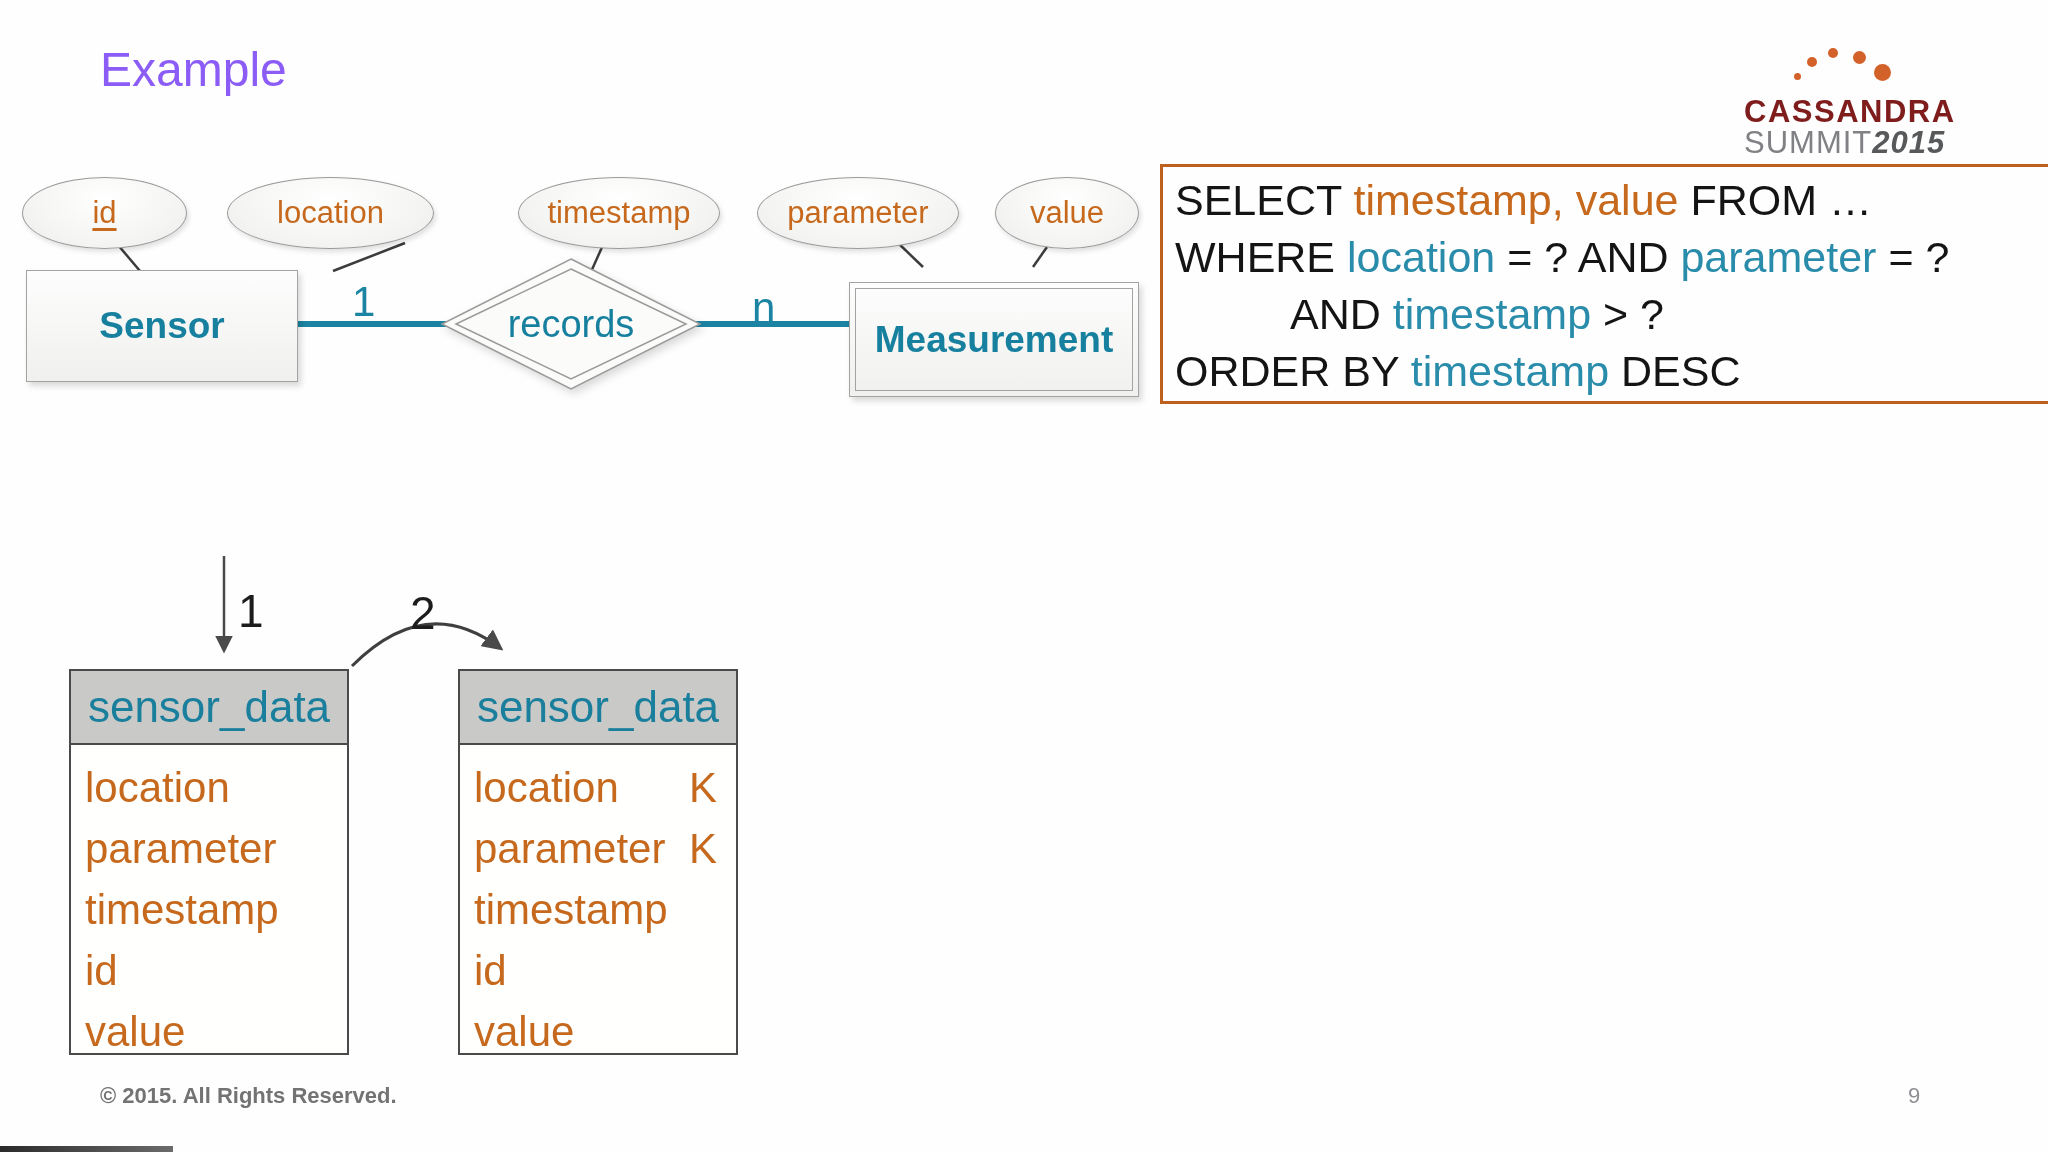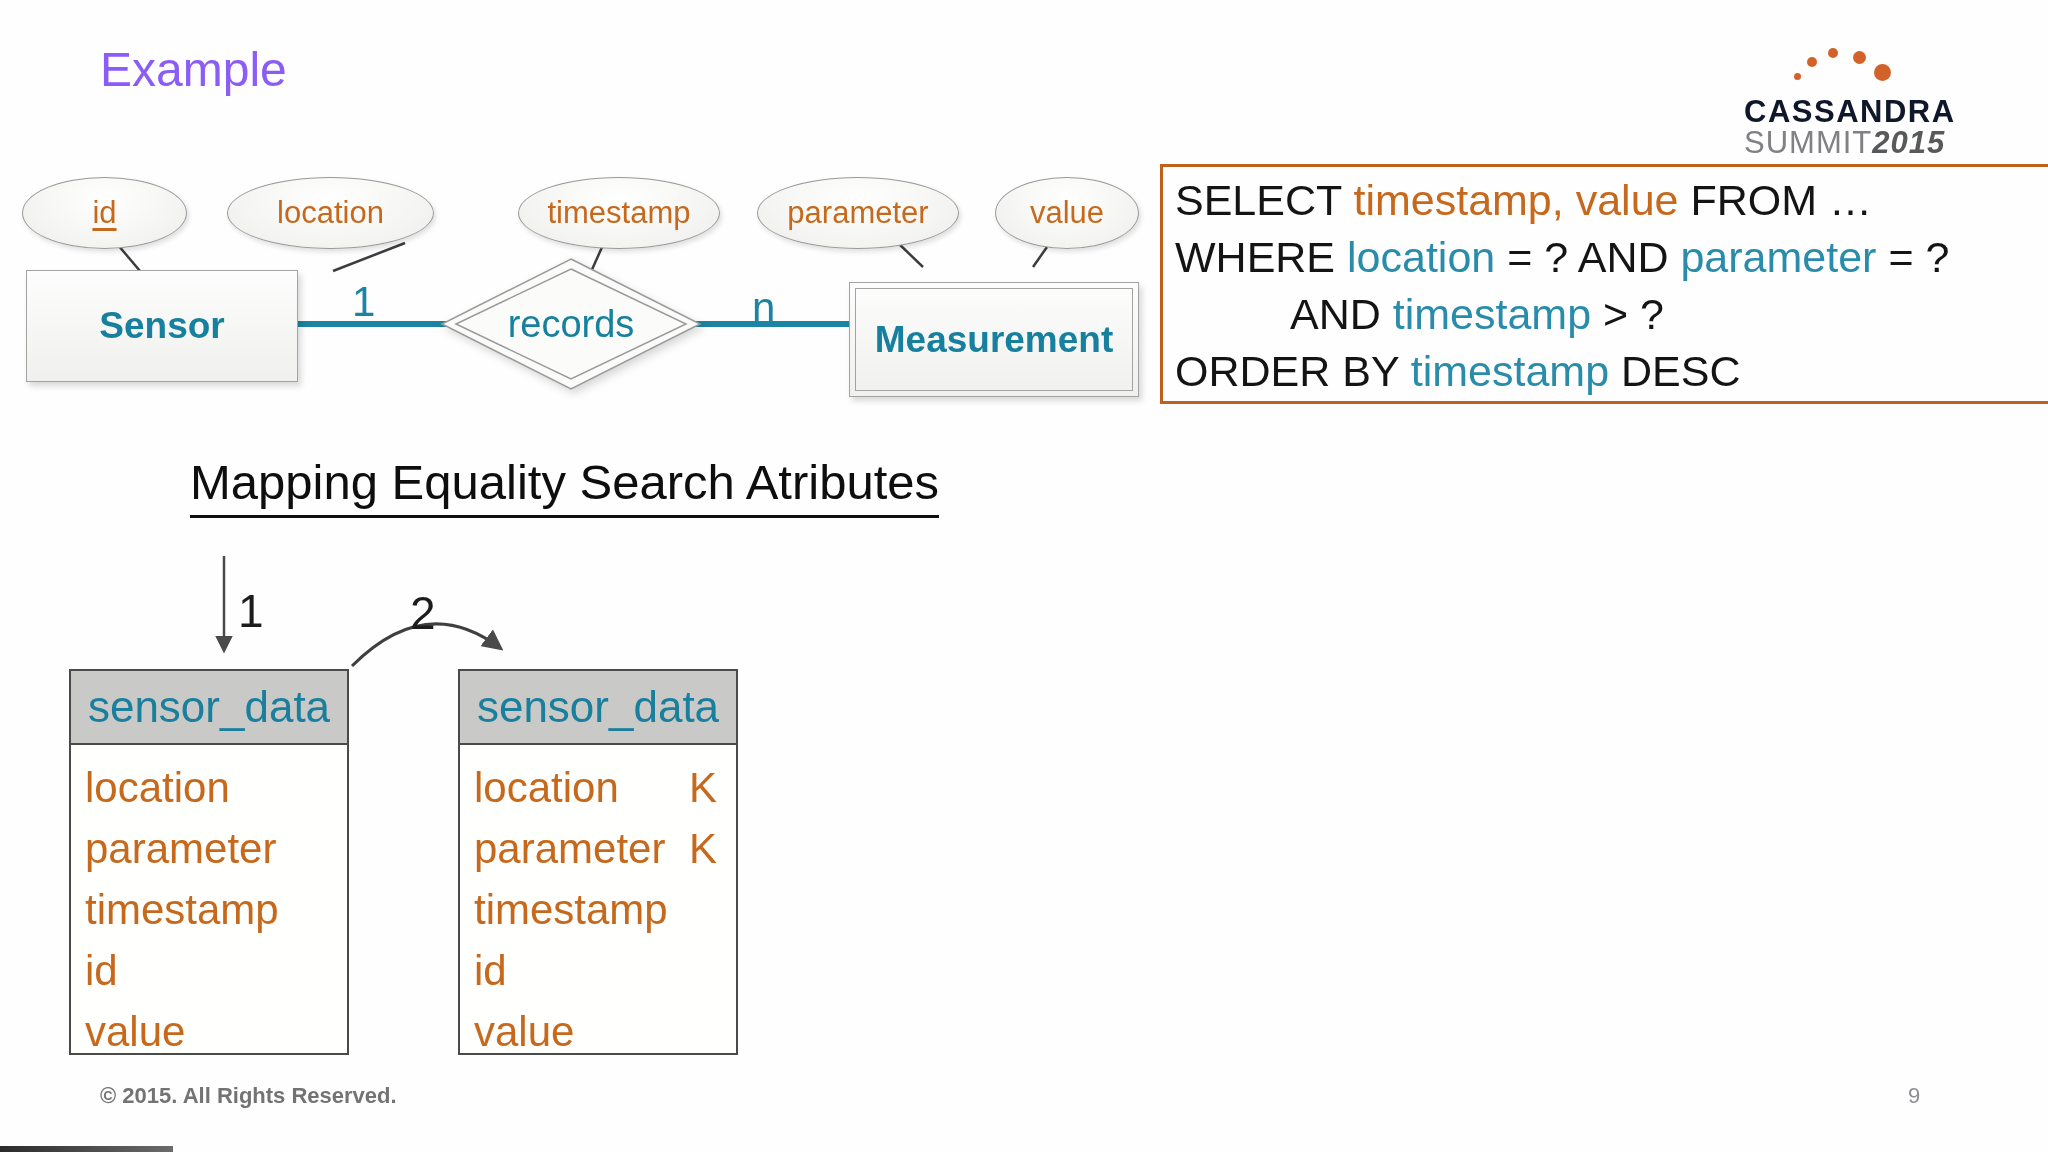--- a/index.html
+++ b/index.html
@@ -4,21 +4,21 @@
 <style>
   html,body{margin:0;padding:0;background:#222;}
   .slide{
     position:relative;width:2048px;height:1152px;background:#fefefe;
     font-family:"Liberation Sans",sans-serif;overflow:hidden;
   }
   
   .title{position:absolute;left:100px;top:42px;font-size:48px;color:#8b5cf6;letter-spacing:0;}
   
   .logo-dot{position:absolute;border-radius:50%;background:#d2622a;}
-  .logo-text1{position:absolute;left:1744px;top:94px;font-size:31px;font-weight:700;color:#0f172a;letter-spacing:1.5px;}
+  .logo-text1{position:absolute;left:1744px;top:94px;font-size:31px;font-weight:700;color:#7f1d1d;letter-spacing:1.5px;}
   .logo-text2{position:absolute;left:1744px;top:125px;font-size:31px;color:#808184;letter-spacing:1px;}
   .logo-text2 .bold{font-weight:700;color:#58595b;font-style:italic;}
   
   .ellipse{
     position:absolute;height:70px;border:1.5px solid #9a9a9a;border-radius:50%;
     background:radial-gradient(ellipse at 50% 30%, #ffffff 0%, #f4f4f2 65%, #ebebe9 100%);
     box-shadow:2px 3px 5px rgba(0,0,0,0.12);
     display:flex;align-items:center;justify-content:center;
   }
   .attr-label{font-size:31px;color:#c6691d;}
@@ -156,21 +156,20 @@
   <div class="card card-1">1</div>
   <div class="card card-n">n</div>
 
   <div class="sql-box">
     <div class="sql-line"><span class="k">SELECT </span><span class="o">timestamp, value</span><span class="k"> FROM …</span></div>
     <div class="sql-line"><span class="k">WHERE </span><span class="t">location</span><span class="k"> = ? AND </span><span class="t">parameter</span><span class="k"> = ?</span></div>
     <div class="sql-line indent"><span class="k">AND </span><span class="t">timestamp</span><span class="k"> &gt; ?</span></div>
     <div class="sql-line"><span class="k">ORDER BY </span><span class="t">timestamp</span><span class="k"> DESC</span></div>
   </div>
 
-  <div class="map-heading">Mapping Equality Search Atributes</div>
   <div class="step-label step-1">1</div>
   <div class="step-label step-2">2</div>
 
   <div class="dtable t1">
     <div class="hdr">
         <span>sensor_data</span>
       </div>
     <div class="rows">
       <div class="row">
           <span class="name">location</span>

